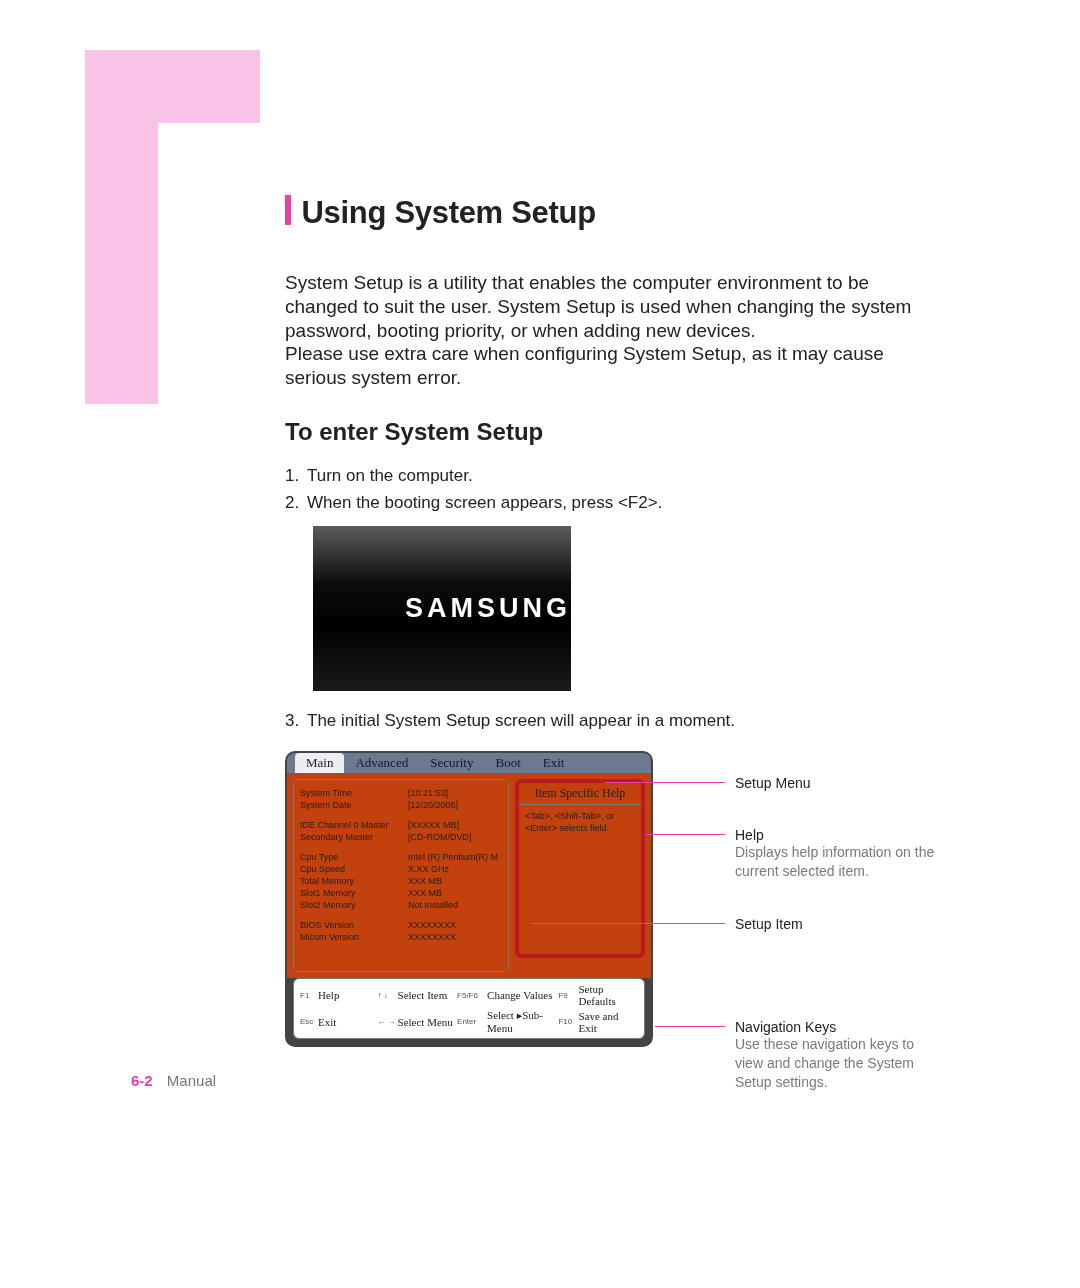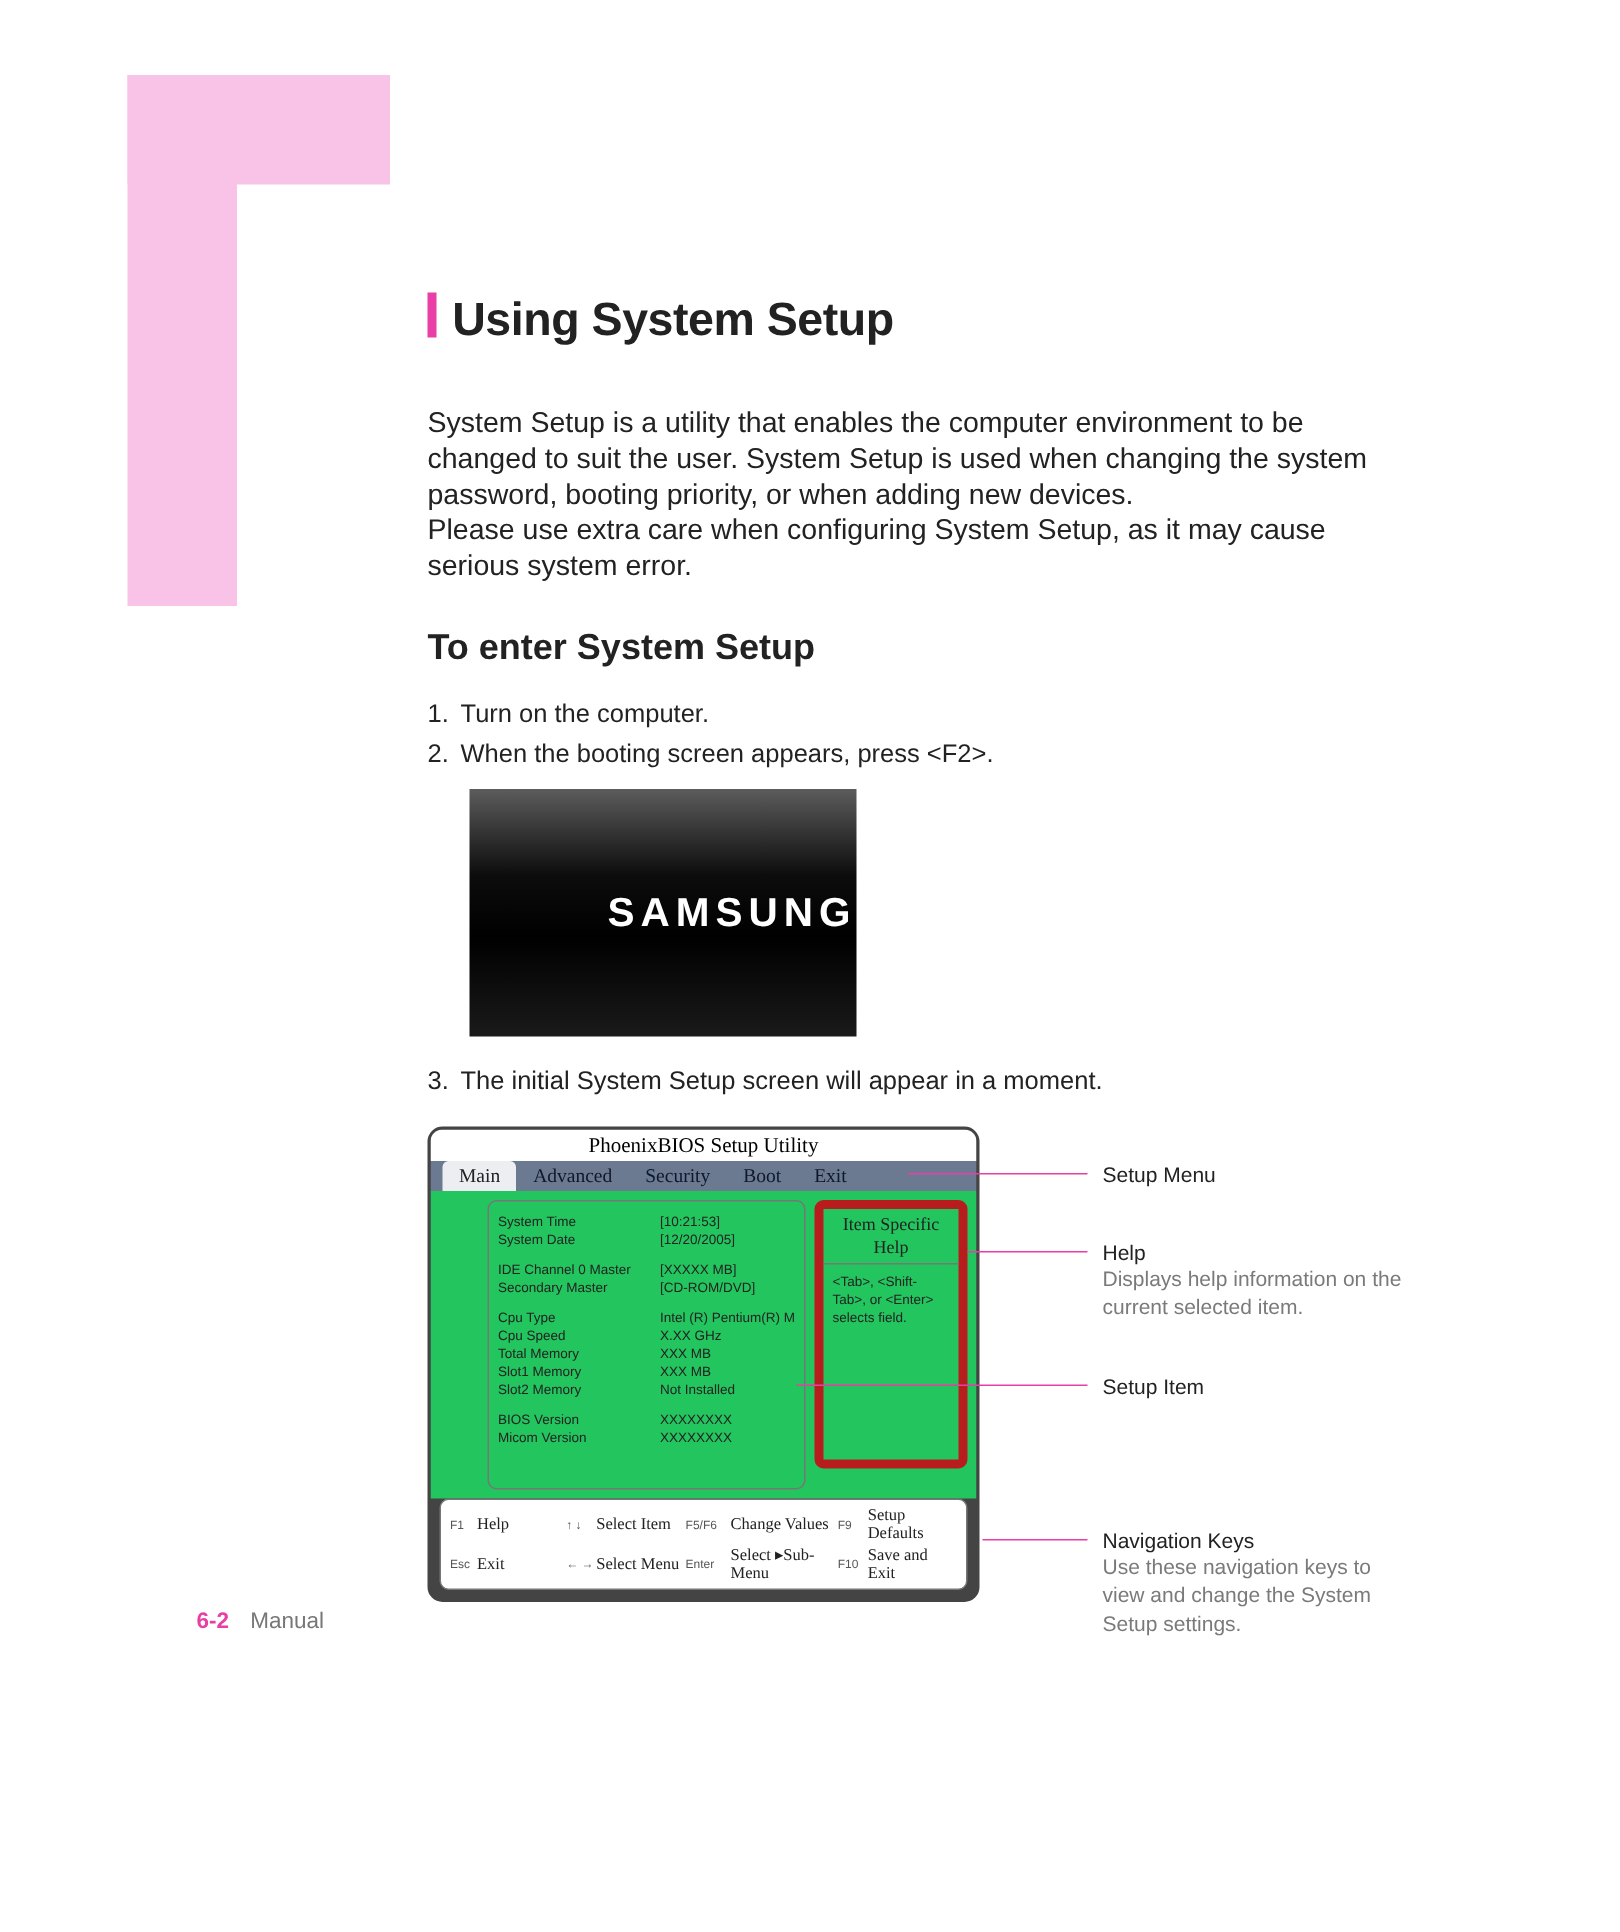--- a/index.html
+++ b/index.html
@@ -115,40 +115,39 @@
     padding: 2px 11px;
     color: #0f172a;
   }
   .bios-tab.active {
     background: #eceef2;
     color: #222;
     border-radius: 4px 4px 0 0;
   }
   .bios-body {
     display: flex;
-    background: #22c55e;
+    background: #c2410c;
     color: #222;
     height: 205px;
-    padding-left: 32px;
   }
   .bios-left {
     flex: 1;
     border: 1px solid #777;
     border-radius: 6px;
     margin: 6px 3px 6px 6px;
     padding: 8px 6px;
     font-family: Arial, sans-serif;
     font-size: 9px;
   }
   .bios-row { display: flex; margin-bottom: 2px; white-space: nowrap;}
   .bios-row .k { width: 108px; }
   .bios-spacer { height: 8px; }
   .bios-right {
-    width: 112px;
-    border: 6px solid #b91c1c;
+    width: 130px;
+    border: 4px solid #b91c1c;
     border-radius: 6px;
     margin: 6px 6px 20px 3px;
     font-family: Arial, sans-serif;
     font-size: 9px;
   }
   .bios-right-title {
     text-align: center;
     border-bottom: 1px solid #777;
     padding: 3px 0;
     font-family: "Times New Roman", serif;
@@ -226,21 +225,20 @@
       <span>SAMSUNG</span>
     </div>
 
     <div class="step step3-wrap">
       <span class="num">3.</span><span>The initial System Setup screen will appear in a moment.</span>
     </div>
   </div>
 
   <div class="bios-wrap">
     <div class="bios">
-      <div class="bios-title">PhoenixBIOS  Setup Utility</div>
       <div class="bios-tabs">
         <div class="bios-tab active">Main</div>
         <div class="bios-tab">Advanced</div>
         <div class="bios-tab">Security</div>
         <div class="bios-tab">Boot</div>
         <div class="bios-tab">Exit</div>
       </div>
       <div class="bios-body">
         <div class="bios-left">
           <div class="bios-row">

